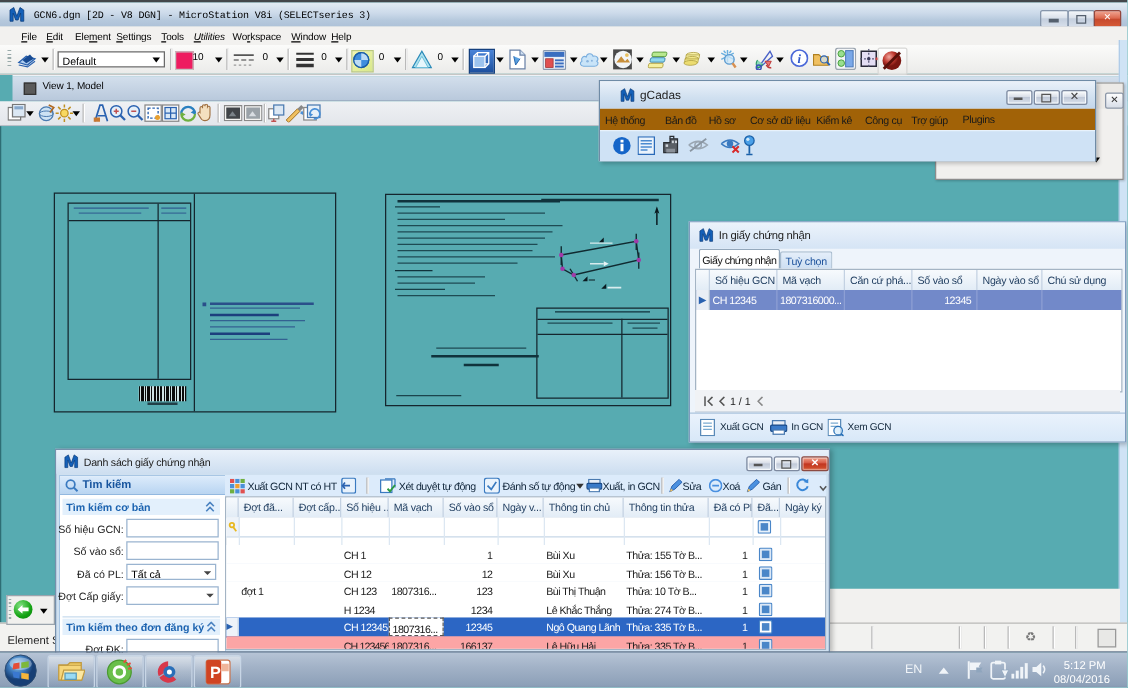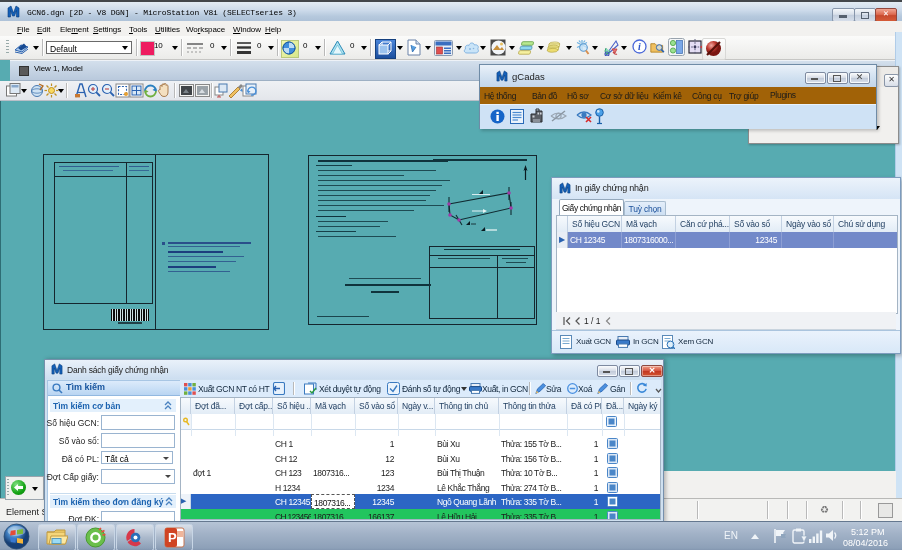--- a/index.html
+++ b/index.html
@@ -30,21 +30,21 @@
       </div>
   <div class="abs" style="left:875px;top:6px;width:20px;height:12px;border:1px solid #93473d;border-radius:2px;background:linear-gradient(#f0a592,#dd6a50 45%,#c74a2e 55%,#d55a36);color:#fff;font-size:9px;font-weight:bold;text-align:center;line-height:11px;">✕</div>
 </div>
 
 <div class="abs" style="left:0;top:21px;width:902px;height:15px;background:#f2f1ef;">
   <span class="abs tt" style="left:17px;top:4px;"><u>F</u>ile</span>
   <span class="abs tt" style="left:37px;top:4px;"><u>E</u>dit</span>
   <span class="abs tt" style="left:60px;top:4px;">Ele<u>m</u>ent</span>
   <span class="abs tt" style="left:93px;top:4px;"><u>S</u>ettings</span>
   <span class="abs tt" style="left:129px;top:4px;"><u>T</u>ools</span>
-  <span class="abs tt" style="left:155px;top:4px;"><u>U</u>tilities</span>
+  <span class="abs tt" style="left:155px;top:4px;font-style:italic;"><u>U</u>tilities</span>
   <span class="abs tt" style="left:186px;top:4px;">Wo<u>r</u>kspace</span>
   <span class="abs tt" style="left:233px;top:4px;"><u>W</u>indow</span>
   <span class="abs tt" style="left:265px;top:4px;"><u>H</u>elp</span>
 </div>
 
 <div class="abs" id="maintb" style="left:0;top:36px;width:902px;height:23px;background:linear-gradient(#fbfbfa,#ebebe9);border-bottom:1px solid #c6c6c4;">
   <div class="abs" style="left:6px;top:4px;width:3px;height:14px;background:repeating-linear-gradient(#9aa 0 1px,transparent 1px 3px);"></div>
   <svg class="abs" style="left:13px;top:3px" width="17" height="16" viewBox="0 0 17 16">
         <path d="M2 11 L8 6 L15 8 L9 13 Z" fill="#aecdf0" stroke="#2a62b0" stroke-width="1"></path>
         <path d="M5 9 L11 4.5 L14 8 L8 11.5 Z" fill="#174a92"></path>
@@ -774,21 +774,21 @@
   <div class="cell" style="left:130px;width:44px;color:#fff;background:#fff;color:#111;border:1px dashed #555;">1807316...</div>
   <div class="cell cellr" style="left:174px;width:43px;color:#fff;">12345</div>
   <div class="cell" style="left:254px;width:64px;color:#fff;">Ngô Quang Lãnh</div>
   <div class="cell" style="left:318px;width:68px;color:#fff;">Thửa: 335 Tờ B...</div>
   <div class="cell cellr" style="left:386px;width:35px;color:#fff;">1</div>
   <svg class="abs" style="left:426px;top:2px" width="11" height="11">
             <rect x="0.5" y="0.5" width="10" height="10" rx="1" fill="#fff" stroke="#4a86c8"></rect>
             <rect x="2.5" y="2.5" width="6" height="6" fill="#4a86c8"></rect>
           </svg>
 </div>
-<div class="abs" style="left:0;top:111.0px;width:479px;height:14.6px;background:#22c55e;border-bottom:1px solid #dce7f2;">
+<div class="abs" style="left:0;top:111.0px;width:479px;height:14.6px;background:#fca5a5;border-bottom:1px solid #dce7f2;">
   <div class="cell" style="left:92px;width:38px;color:#1c1c1c;letter-spacing:-0.7px;">CH 123456</div>
   <div class="cell" style="left:130px;width:44px;color:#1c1c1c;">1807316...</div>
   <div class="cell cellr" style="left:174px;width:43px;color:#1c1c1c;">166137</div>
   <div class="cell" style="left:254px;width:64px;color:#1c1c1c;">Lê Hữu Hải</div>
   <div class="cell" style="left:318px;width:68px;color:#1c1c1c;">Thửa: 335 Tờ B...</div>
   <div class="cell cellr" style="left:386px;width:35px;color:#1c1c1c;">1</div>
   <svg class="abs" style="left:426px;top:2px" width="11" height="11">
             <rect x="0.5" y="0.5" width="10" height="10" rx="1" fill="#dce8f6" stroke="#4a86c8"></rect>
             <rect x="2.5" y="2.5" width="6" height="6" fill="#4a86c8"></rect>
           </svg>

